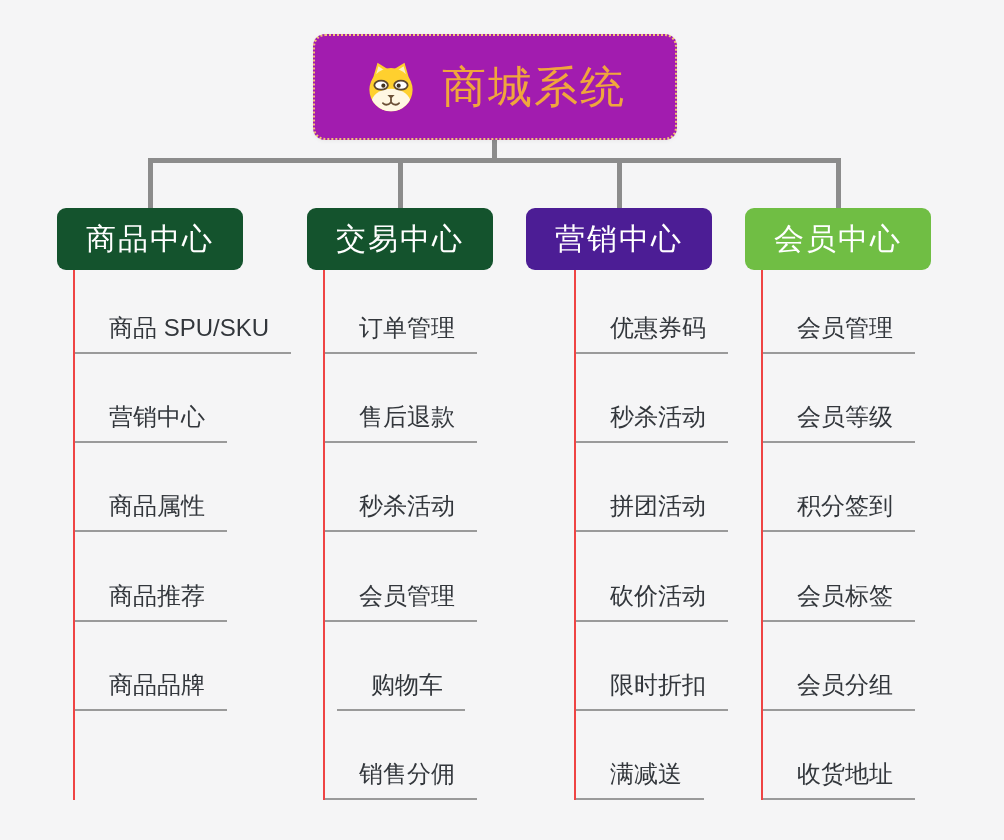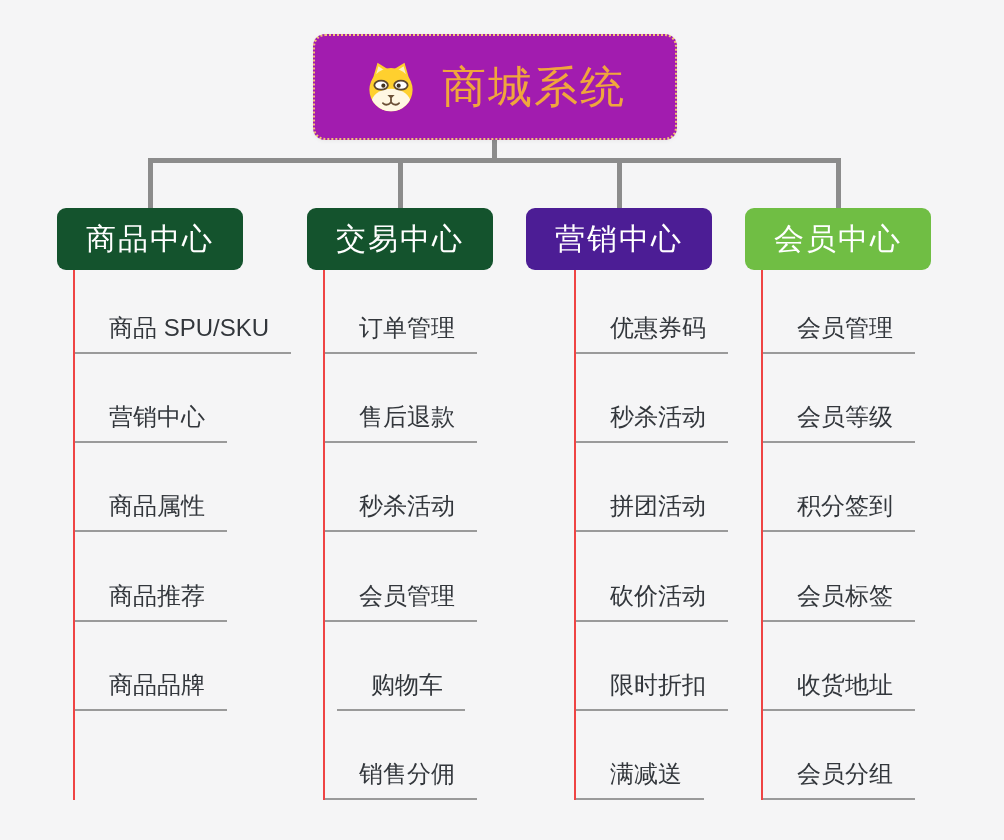--- a/index.html
+++ b/index.html
@@ -137,20 +137,20 @@
         <div class="leaf">
           <span class="leaf-label">会员等级</span>
         </div>
         <div class="leaf">
           <span class="leaf-label">积分签到</span>
         </div>
         <div class="leaf">
           <span class="leaf-label">会员标签</span>
         </div>
         <div class="leaf">
-          <span class="leaf-label">收货地址</span>
+          <span class="leaf-label">会员分组</span>
         </div>
         <div class="leaf">
-          <span class="leaf-label">会员分组</span>
+          <span class="leaf-label">收货地址</span>
         </div>
       </div>
     </div>
 </div>
 
 </body></html>

